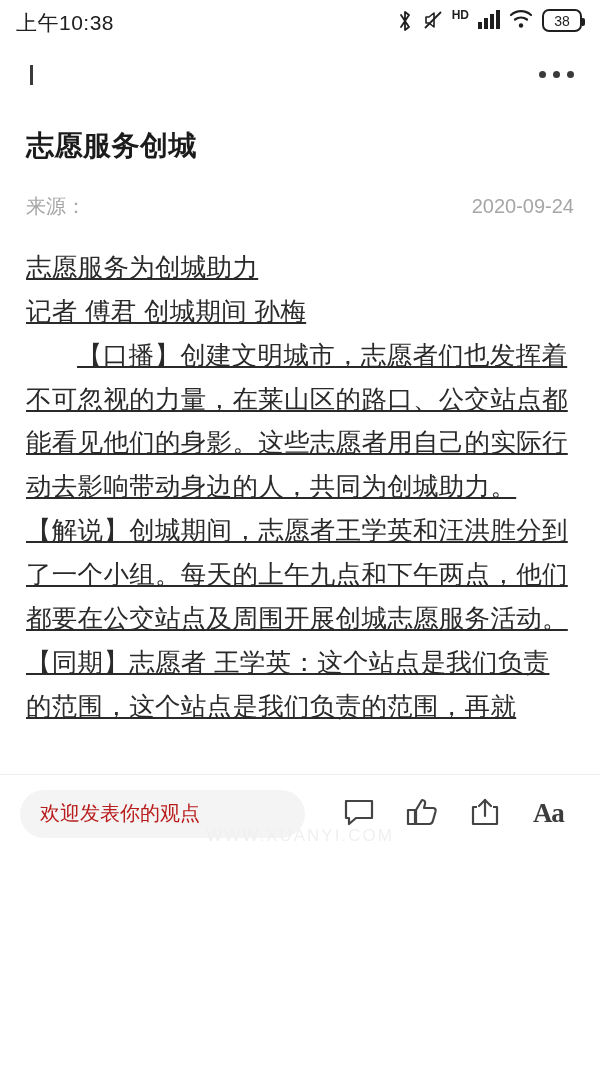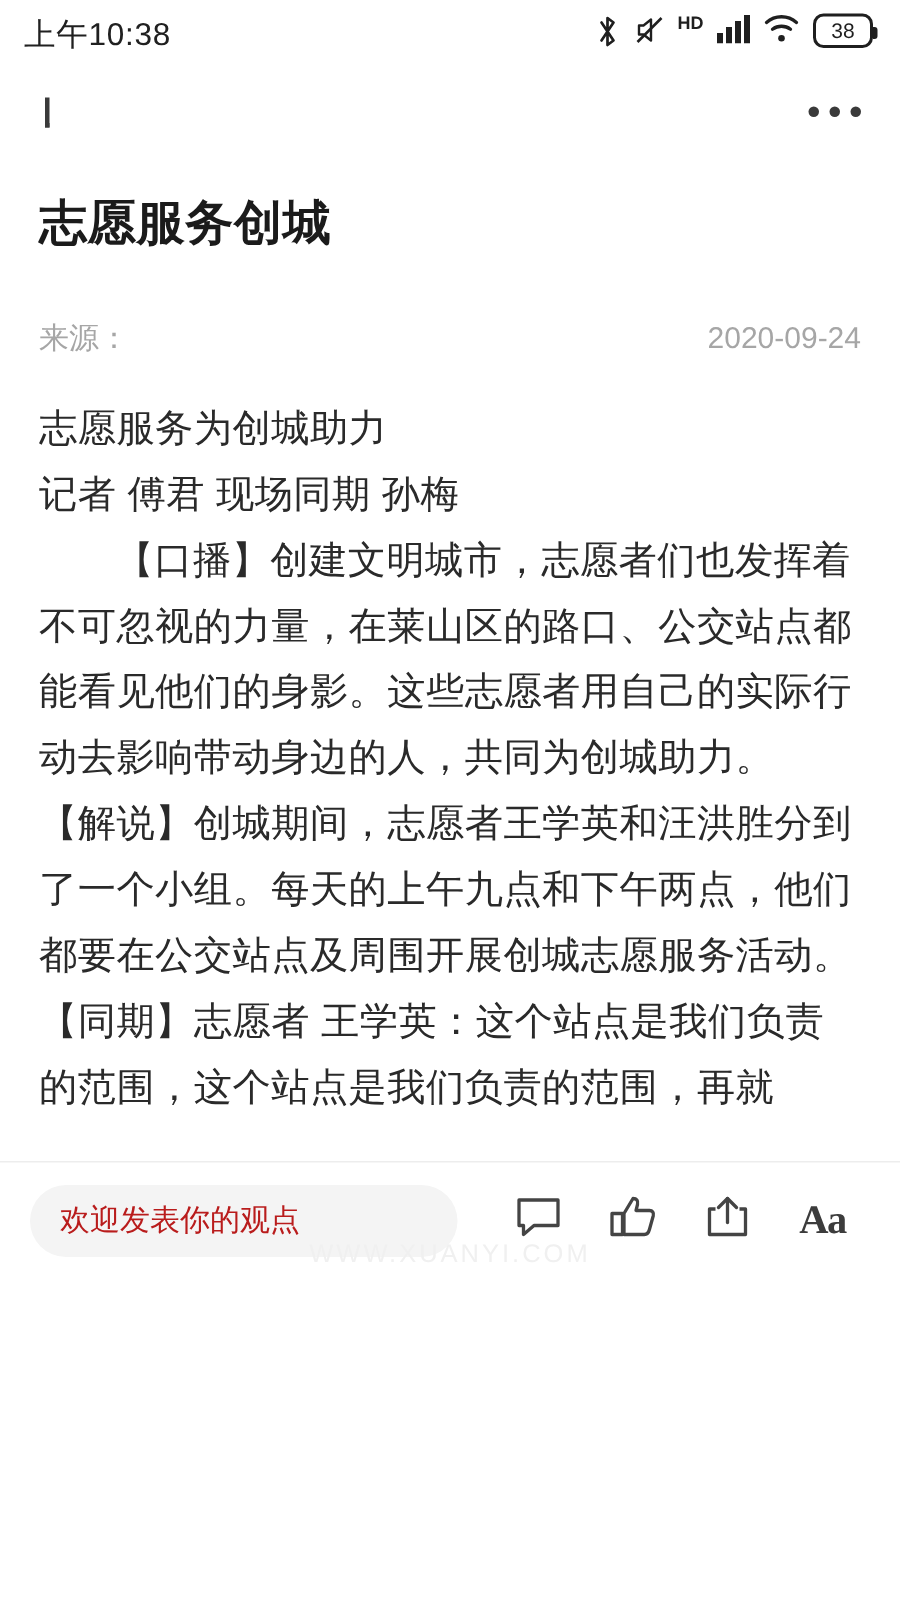--- a/index.html
+++ b/index.html
@@ -101,41 +101,42 @@
   }
 
   
   .article {
     flex: 1 1 auto;
     padding: 0 26px;
     overflow: hidden;
     position: relative;
   }
   .title {
-    font-size: 32px;
+    font-size: 28px;
     line-height: 1.25;
     color: #1b1b1b;
     font-weight: bold;
     margin-top: 26px;
-    margin-bottom: 44px;
+    margin-bottom: 30px;
     letter-spacing: 0.5px;
   }
   .meta {
     display: flex;
     align-items: baseline;
     justify-content: space-between;
     font-size: 20px;
     color: #a6a6a6;
     margin-bottom: 26px;
   }
   .body {
     font-size: 25.5px;
     line-height: 1.72;
     color: #2a2a2a;
     letter-spacing: 0.3px;
+    text-decoration: underline;
   }
   .body p { margin: 0; }
   .body p.indent { text-indent: 2em; }
 
   
   .bottom-bar {
     flex: 0 0 78px;
     height: 78px;
     border-top: 1px solid #ededed;
     display: flex;
@@ -243,21 +244,21 @@
   </div>
 
   <div class="article">
     <div class="title">志愿服务创城</div>
     <div class="meta">
       <span>来源：</span>
       <span>2020-09-24</span>
     </div>
     <div class="body">
       <p>志愿服务为创城助力</p>
-      <p>记者 傅君 现场同期 孙梅</p>
+      <p>记者 傅君 创城期间 孙梅</p>
       <p class="indent">【口播】创建文明城市，志愿者们也发挥着不可忽视的力量，在莱山区的路口、公交站点都能看见他们的身影。这些志愿者用自己的实际行动去影响带动身边的人，共同为创城助力。</p>
       <p>【解说】创城期间，志愿者王学英和汪洪胜分到了一个小组。每天的上午九点和下午两点，他们都要在公交站点及周围开展创城志愿服务活动。</p>
       <p>【同期】志愿者 王学英：这个站点是我们负责的范围，这个站点是我们负责的范围，再就</p>
     </div>
   </div>
 
   <div class="bottom-bar">
     <div class="comment-box">
       <span>欢迎发表你的观点</span>
     </div>

